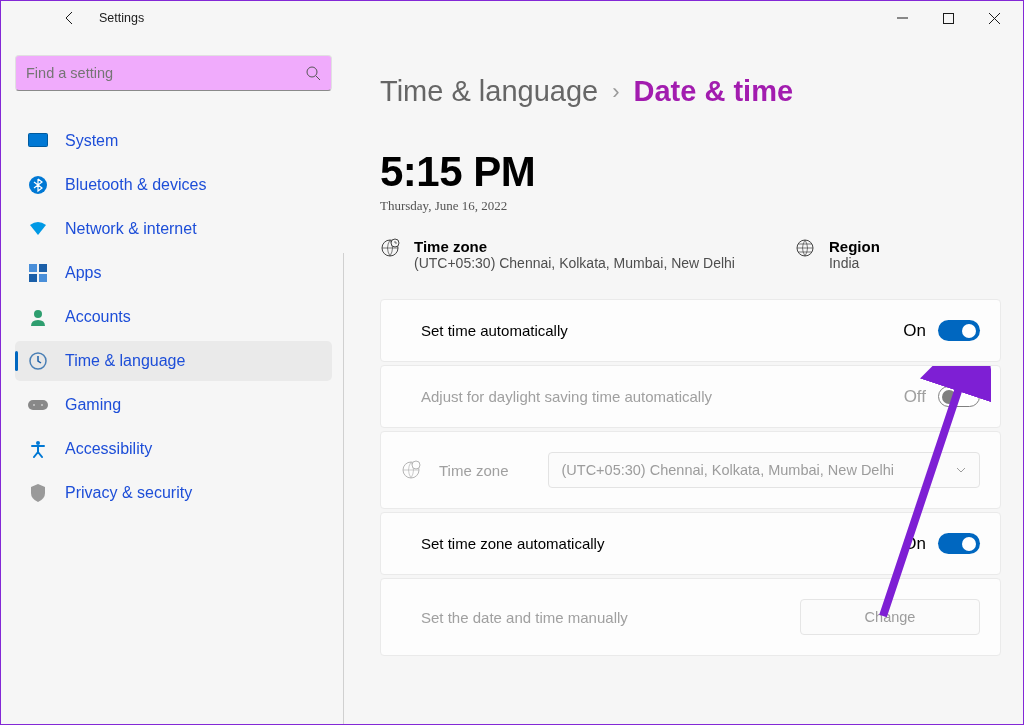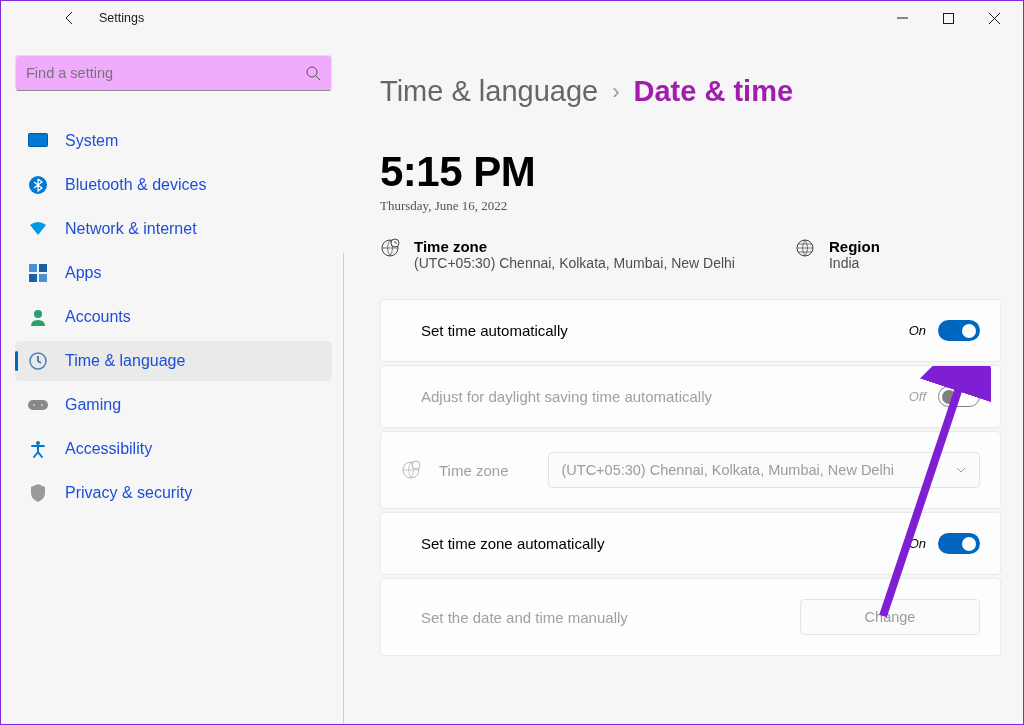--- a/index.html
+++ b/index.html
@@ -70,21 +70,21 @@
 .info-block { display: flex; align-items: flex-start; gap: 14px; }
 .info-title { font-size: 15px; font-weight: 600; }
 .info-sub { font-size: 14px; color: #4e4e4e; }
 .setting-card {
   background: #fdfdfd; border: 1px solid #eaeaea; border-radius: 4px;
   padding: 20px 20px 20px 40px; display: flex; align-items: center; margin-bottom: 3px;
 }
 .setting-card.disabled { color: #a0a0a0; }
 .card-label { font-size: 15px; flex-shrink: 0; }
 .card-right { margin-left: auto; display: flex; align-items: center; gap: 12px; }
-.toggle-label { font-size: 13px; font-style: italic; }
+.toggle-label { font-size: 17px; }
 .toggle {
   width: 42px; height: 21px; border-radius: 20px; position: relative;
   display: inline-block; cursor: pointer;
 }
 .toggle.on { background: #0067c0; }
 .toggle.off { background: #fff; border: 1px solid #808080; }
 .toggle::after {
   content: ""; position: absolute; width: 14px; height: 14px; border-radius: 50%;
   top: 50%; transform: translateY(-50%);
 }

